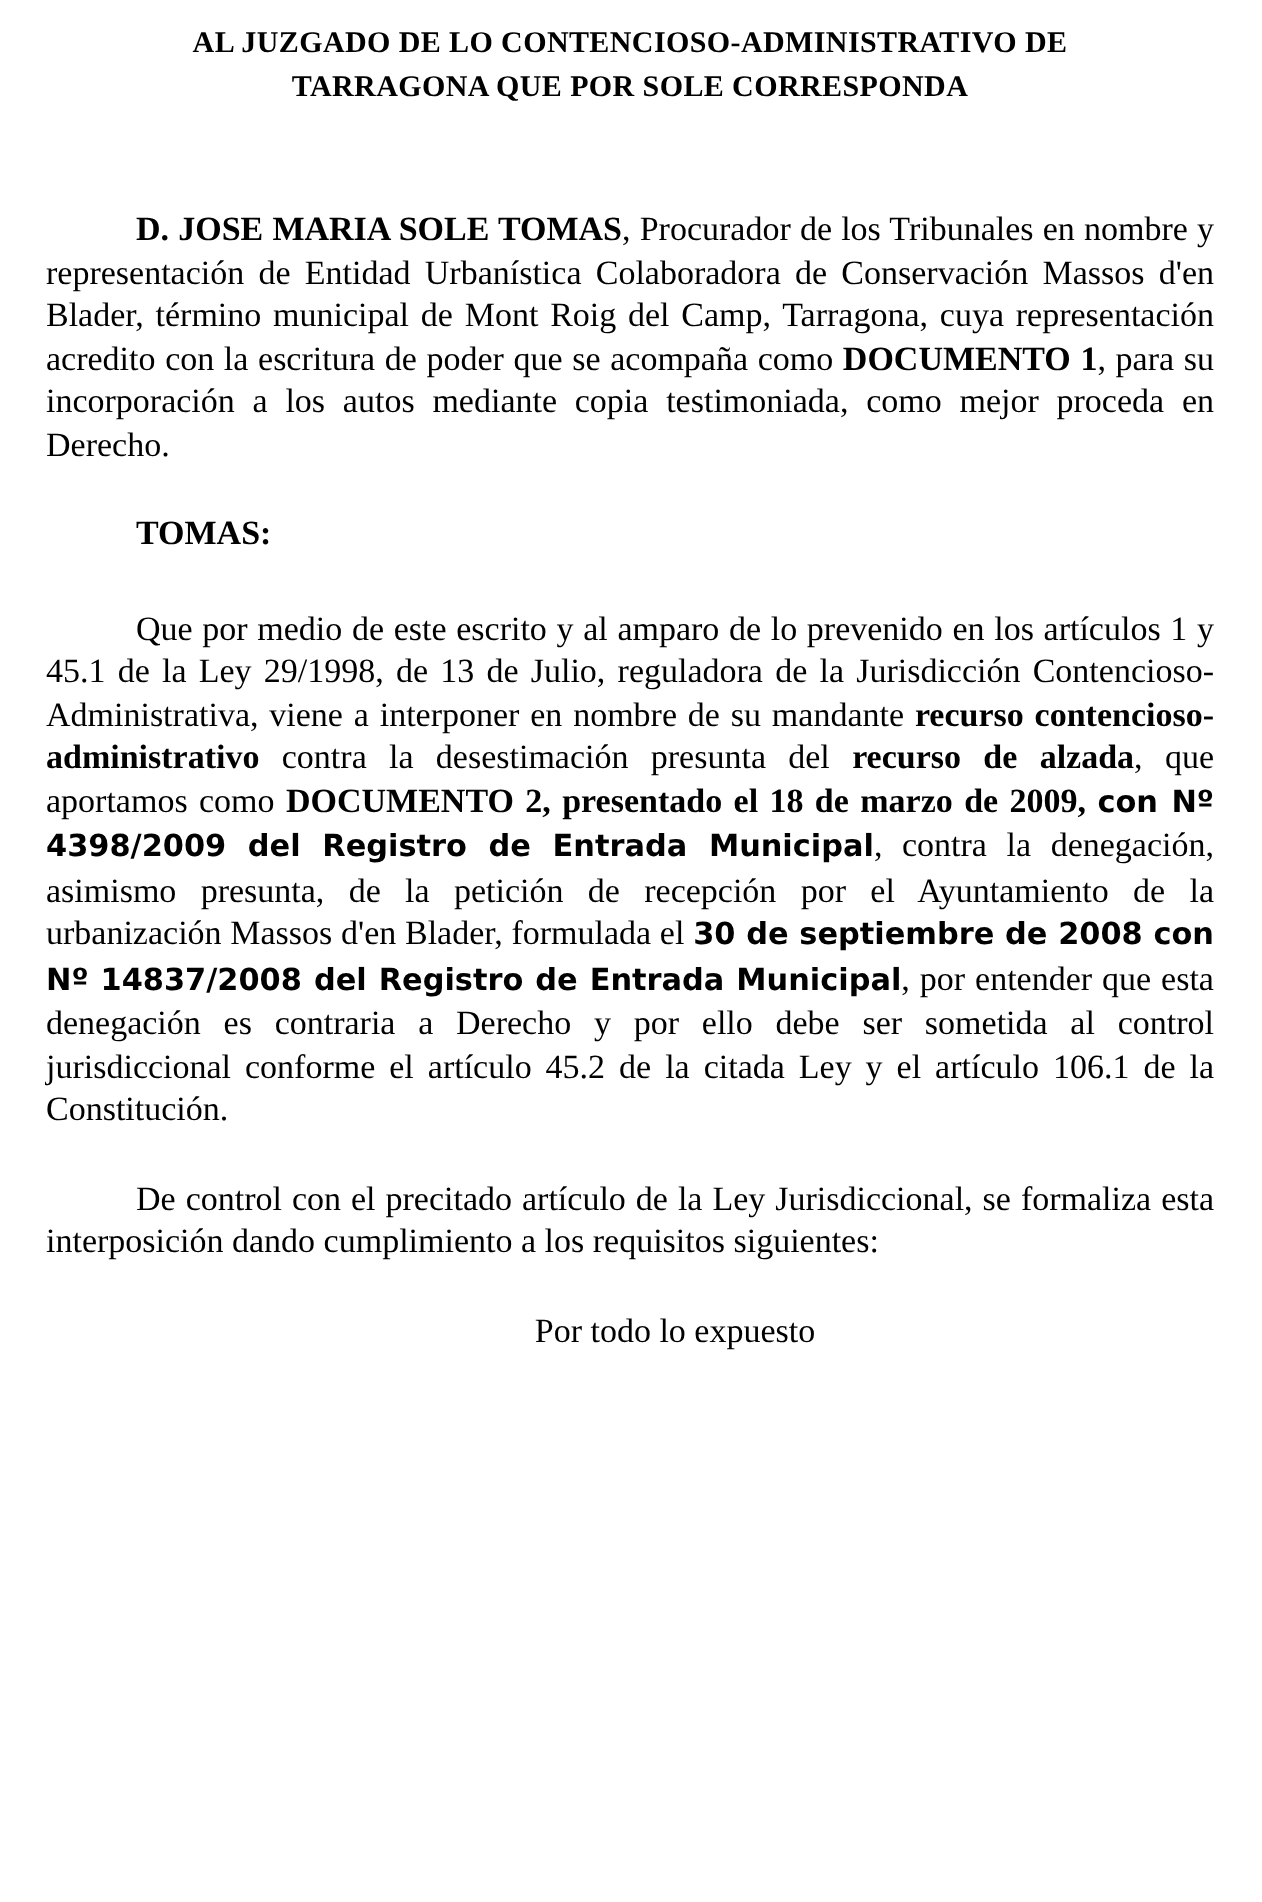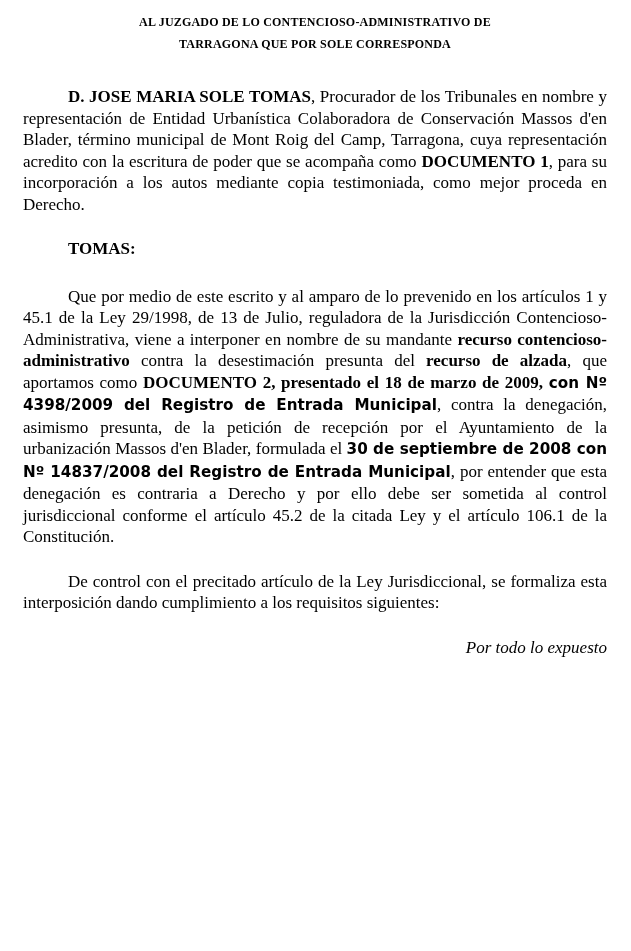--- a/index.html
+++ b/index.html
@@ -12,44 +12,43 @@
     width: 631px;
     height: 951px;
     box-sizing: border-box;
     padding: 12px 24px 0 23px;
     background: #ffffff;
     color: #000000;
     font-family: "Liberation Serif", "DejaVu Serif", serif;
     overflow: hidden;
   }
   .title {
-    margin: 0 0 31px 0;
-    font-size: 12px;
+    margin: 0 0 49px 0;
+    font-size: 15px;
     line-height: 21.5px;
     font-weight: bold;
     text-align: center;
     letter-spacing: 0.2px;
   }
   .title-line { display: block; }
   .para {
     margin: 17px 0 23px 0;
     font-size: 17px;
     line-height: 21.5px;
     text-align: justify;
     text-indent: 45px;
   }
   .para.heading-line {
     margin-bottom: 26px;
     font-weight: bold;
     text-align: left;
   }
   .para.last {
     margin-bottom: 0;
-    text-align: right;
-    font-style: italic;
+    text-align: center;
   }
   .b {
     font-weight: bold;
   }
   .bs {
     font-weight: bold;
     font-family: "DejaVu Sans", "Liberation Sans", sans-serif;
     font-size: 15.2px;
   }
 </style>

